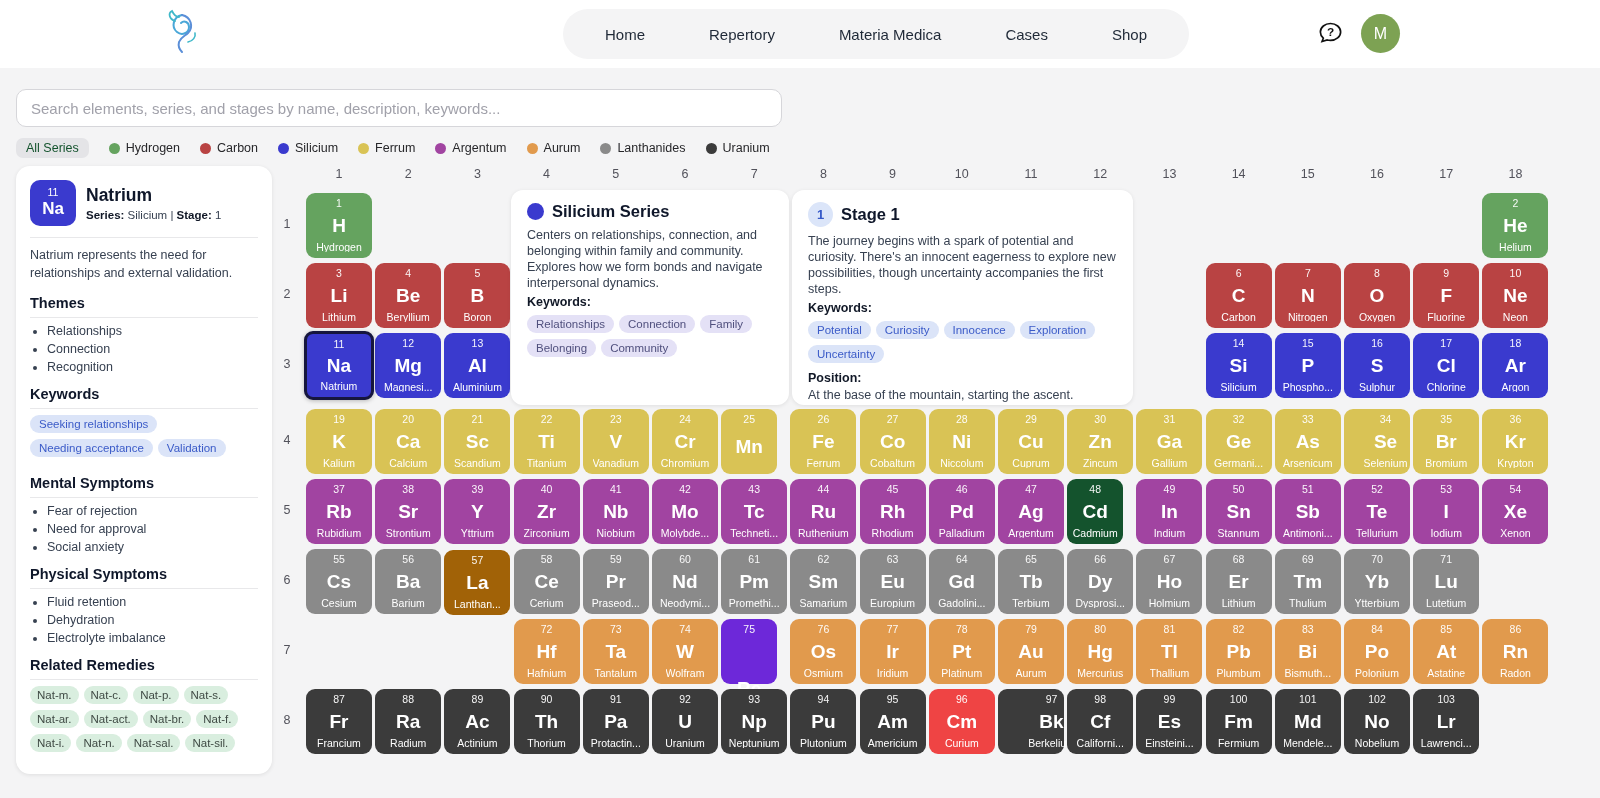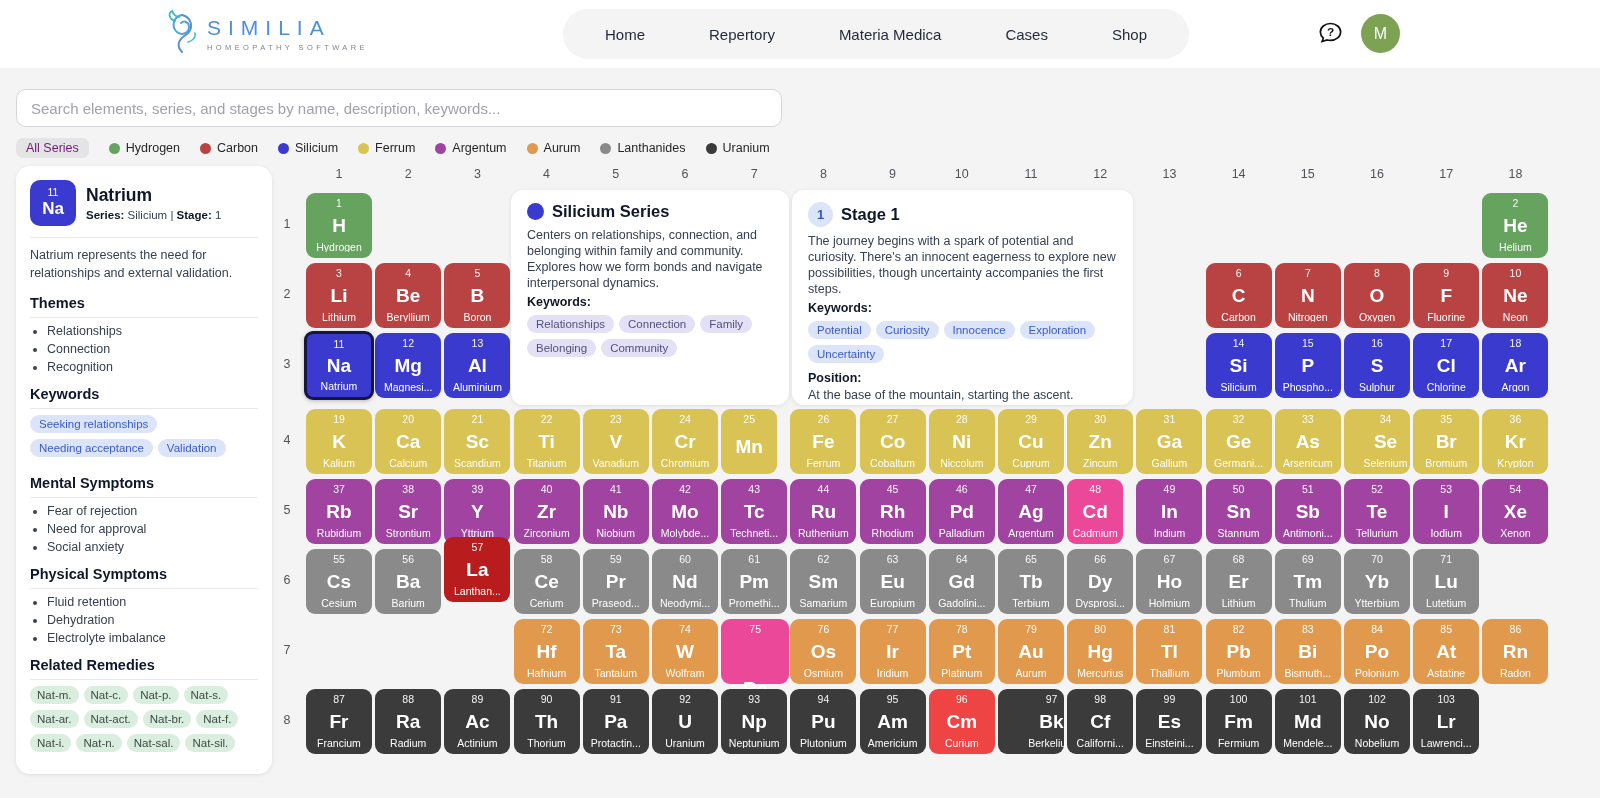--- a/index.html
+++ b/index.html
@@ -14,21 +14,21 @@
   .logo-sub{font-size:7.5px;letter-spacing:3.4px;color:#7a8794;margin-top:3px;}
   .nav-pill{position:absolute;left:563px;top:9px;height:50px;border-radius:25px;background:#f4f4f5;display:flex;align-items:center;padding:0 42px;gap:64px;}
   .nav-item{font-size:15px;font-weight:500;color:#1f2937;white-space:nowrap;cursor:pointer;}
   .help-btn{position:absolute;left:1316px;top:20px;width:28px;height:28px;display:flex;align-items:center;justify-content:center;cursor:pointer;}
   .avatar{position:absolute;left:1361px;top:14px;width:39px;height:39px;border-radius:50%;display:flex;align-items:center;justify-content:center;color:#fff;font-size:16px;font-weight:500;cursor:pointer;}
 
   
   .search{position:absolute;left:16px;top:89px;width:766px;height:38px;box-sizing:border-box;border:1px solid #d6d6da;border-radius:10px;background:#fff;padding:0 14px;font-size:15px;color:#111;font-family:"Liberation Sans",sans-serif;outline:none;}
   .search::placeholder{color:#a1a1aa;}
   .legend{position:absolute;left:16px;top:137px;height:22px;display:flex;align-items:center;gap:20px;}
-  .all-chip{background:#e4e4e7;border-radius:7px;padding:3px 10px;font-size:12.5px;color:#701a75;cursor:pointer;}
+  .all-chip{background:#e4e4e7;border-radius:7px;padding:3px 10px;font-size:12.5px;color:#14532d;cursor:pointer;}
   .legend-item{display:flex;align-items:center;gap:6px;cursor:pointer;}
   .legend-dot{width:11px;height:11px;border-radius:50%;display:inline-block;}
   .legend-label{font-size:12.5px;color:#27272a;}
 
   
   .detail{position:absolute;left:16px;top:166px;width:256px;box-sizing:border-box;background:#fff;border-radius:14px;box-shadow:0 1px 4px rgba(0,0,0,.09);padding:14px 14px 16px;z-index:4;}
   .d-head{display:flex;align-items:center;gap:10px;}
   .d-tile{width:46px;height:46px;border-radius:10px;color:#fff;display:flex;flex-direction:column;align-items:center;justify-content:center;flex-shrink:0;}
   .d-tile .n{font-size:10.5px;line-height:1.1;}
   .d-tile .s{font-size:17px;font-weight:700;line-height:1.15;}
@@ -76,24 +76,20 @@
     <div class="logo">
       <span>
         <svg width="38" height="46" viewBox="0 0 38 46">
           <g fill="none" stroke-linecap="round">
             <path d="M19 6 C10 8,8 18,14 23 C19 27,26 24,26 18 C26 13,21 11,18 14" stroke="#4aa7d8" stroke-width="2"></path>
             <path d="M19 6 C28 8,31 18,25 24 C22 27,18 28,16 33 C15 37,17 41,19 43" stroke="#5b8fd8" stroke-width="2"></path>
             <path d="M12 12 C6 10,5 4,9 2 C11 6,13 8,16 8" stroke="#3fb8c9" stroke-width="1.8"></path>
             <path d="M25 33 C30 32,33 28,32 24" stroke="#3fb8c9" stroke-width="1.6"></path>
           </g>
         </svg>
-      </span>
-      <span class="logo-text">
-        <span class="logo-title">SIMILIA</span>
-        <span class="logo-sub">HOMEOPATHY SOFTWARE</span>
       </span>
     </div>
     <div class="nav-pill">
         <div class="nav-item">Home</div>
         <div class="nav-item">Repertory</div>
         <div class="nav-item">Materia Medica</div>
         <div class="nav-item">Cases</div>
         <div class="nav-item">Shop</div>
       </div>
     <div class="help-btn">
@@ -501,21 +497,21 @@
       <div class="tile" style="background: rgb(161, 68, 161); left: 928.8px; top: 479px; width: 66px; height: 65px;">
         <div class="t-num">46</div>
         <div class="t-sym">Pd</div>
         <div class="t-name">Palladium</div>
       </div>
       <div class="tile" style="background: rgb(161, 68, 161); left: 998px; top: 479px; width: 66px; height: 65px;">
         <div class="t-num">47</div>
         <div class="t-sym">Ag</div>
         <div class="t-name">Argentum</div>
       </div>
-      <div class="tile" style="background: #ec4899; left: 1067.2px; top: 479px; width: 56px; height: 65px;">
+      <div class="tile" style="background: #14532d; left: 1067.2px; top: 479px; width: 56px; height: 65px;">
         <div class="t-num">48</div>
         <div class="t-sym">Cd</div>
         <div class="t-name">Cadmium</div>
       </div>
       <div class="tile" style="background: rgb(161, 68, 161); left: 1136.4px; top: 479px; width: 66px; height: 65px;">
         <div class="t-num">49</div>
         <div class="t-sym">In</div>
         <div class="t-name">Indium</div>
       </div>
       <div class="tile" style="background: rgb(161, 68, 161); left: 1205.6px; top: 479px; width: 66px; height: 65px;">
@@ -546,21 +542,21 @@
       <div class="tile" style="background: rgb(138, 138, 138); left: 306px; top: 549px; width: 66px; height: 65px;">
         <div class="t-num">55</div>
         <div class="t-sym">Cs</div>
         <div class="t-name">Cesium</div>
       </div>
       <div class="tile" style="background: rgb(138, 138, 138); left: 375.2px; top: 549px; width: 66px; height: 65px;">
         <div class="t-num">56</div>
         <div class="t-sym">Ba</div>
         <div class="t-name">Barium</div>
       </div>
-      <div class="tile" style="background: #b91c1c; left: 444.4px; top: 537px; width: 66px; height: 65px;">
+      <div class="tile" style="background: #a16207; left: 444.4px; top: 550px; width: 66px; height: 65px;">
         <div class="t-num">57</div>
         <div class="t-sym">La</div>
         <div class="t-name">Lanthan...</div>
       </div>
       <div class="tile" style="background: rgb(138, 138, 138); left: 513.6px; top: 549px; width: 66px; height: 65px;">
         <div class="t-num">58</div>
         <div class="t-sym">Ce</div>
         <div class="t-name">Cerium</div>
       </div>
       <div class="tile" style="background: rgb(138, 138, 138); left: 582.8px; top: 549px; width: 66px; height: 65px;">
@@ -636,21 +632,21 @@
       <div class="tile" style="background: rgb(225, 154, 77); left: 582.8px; top: 619px; width: 66px; height: 65px;">
         <div class="t-num">73</div>
         <div class="t-sym">Ta</div>
         <div class="t-name">Tantalum</div>
       </div>
       <div class="tile" style="background: rgb(225, 154, 77); left: 652px; top: 619px; width: 66px; height: 65px;">
         <div class="t-num">74</div>
         <div class="t-sym">W</div>
         <div class="t-name">Wolfram</div>
       </div>
-      <div class="tile" style="background: #ec4899; left: 721.2px; top: 619px; width: 68px; height: 65px; gap: 44px;">
+      <div class="tile" style="background: #6d28d9; left: 721.2px; top: 619px; width: 56px; height: 65px; gap: 44px;">
         <div class="t-num">75</div>
         <div class="t-sym">Re</div>
         <div class="t-name">Rhenium</div>
       </div>
       <div class="tile" style="background: rgb(225, 154, 77); left: 790.4px; top: 619px; width: 66px; height: 65px;">
         <div class="t-num">76</div>
         <div class="t-sym">Os</div>
         <div class="t-name">Osmium</div>
       </div>
       <div class="tile" style="background: rgb(225, 154, 77); left: 859.6px; top: 619px; width: 66px; height: 65px;">

